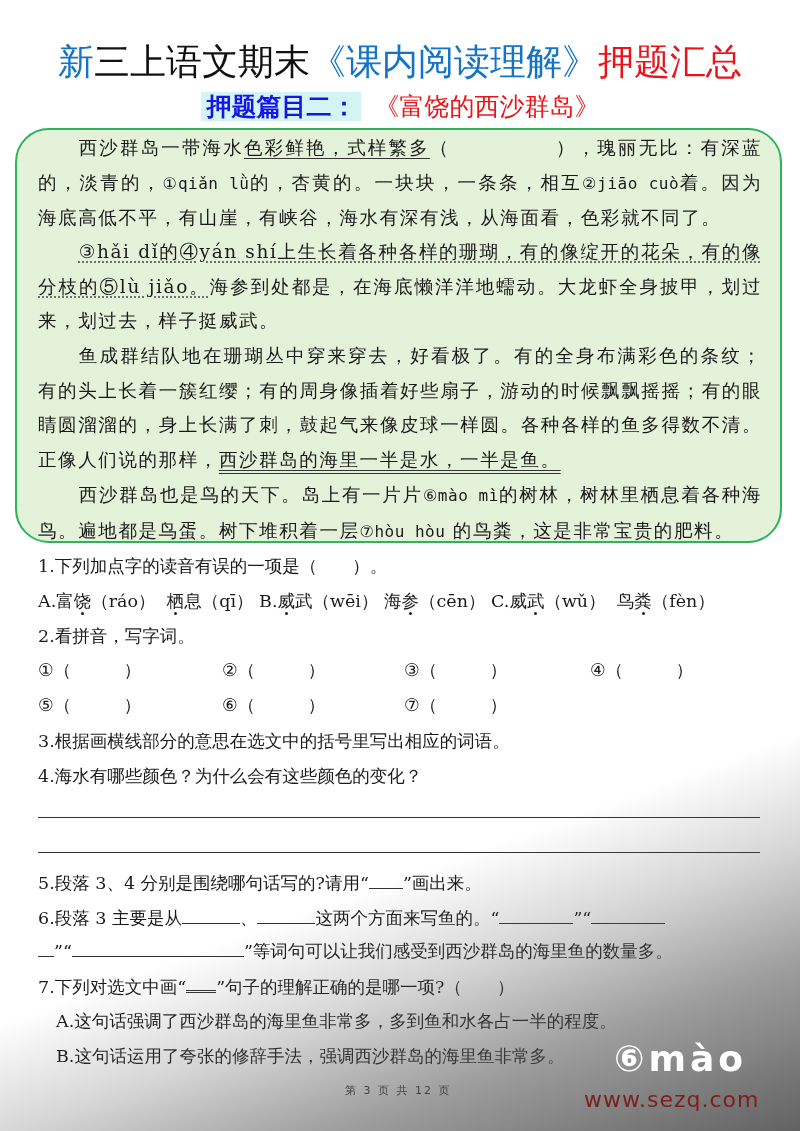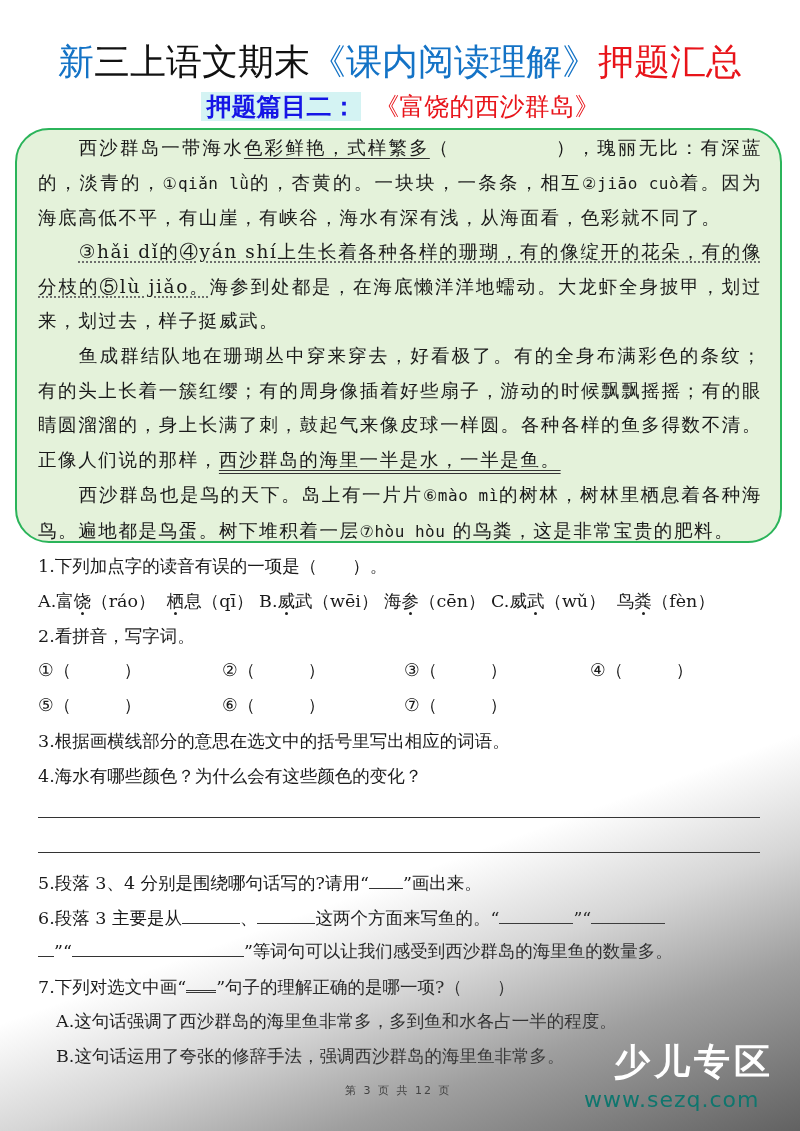--- a/index.html
+++ b/index.html
@@ -56,21 +56,21 @@
   .overlay {
     position: absolute; left: 0; top: 0; width: 800px; height: 1131px; pointer-events: none;
     background: linear-gradient(160deg, rgba(0,0,0,0) 0%, rgba(0,0,0,0) 72%, rgba(90,90,90,0.25) 80%, rgba(80,80,80,0.55) 88%, rgba(70,70,70,0.85) 100%);
   }
   .wm-cn {
     position: absolute; left: 614px; top: 1038px; font-family: "DejaVu Sans", "Liberation Sans", sans-serif;
     font-size: 36px; font-weight: bold; color: #ffffff; letter-spacing: 4px; white-space: nowrap;
   }
   .wm-url {
     position: absolute; left: 584px; top: 1087px; font-family: "DejaVu Sans", "Liberation Sans", sans-serif;
-    font-size: 22px; color: #0f766e; letter-spacing: 1px; white-space: nowrap;
+    font-size: 22px; color: #7f1d1d; letter-spacing: 1px; white-space: nowrap;
   }
   .footer {
     position: absolute; left: 345px; top: 1083px; font-size: 11px; color: #333; white-space: nowrap; letter-spacing: 2px;
     font-family: "DejaVu Sans", "Liberation Sans", sans-serif;
   }
 </style>
 </head>
 <body>
 
 <div class="title">
@@ -133,14 +133,14 @@
 
 <div class="q" style="top:972px;">
   <span>7.下列对选文中画“</span><span class="fill-dbl" style="width:30px;"></span><span>”句子的理解正确的是哪一项?（　　）</span>
 </div>
 <div class="q" style="top:1008px; left:56px;">A.这句话强调了西沙群岛的海里鱼非常多，多到鱼和水各占一半的程度。</div>
 <div class="q" style="top:1043px; left:56px;">B.这句话运用了夸张的修辞手法，强调西沙群岛的海里鱼非常多。</div>
 
 <div class="footer">第 3 页 共 12 页</div>
 
 <div class="overlay"></div>
-<div class="wm-cn">少儿专区</div>
+<div class="wm-cn">⑥mào</div>
 <div class="wm-url">www.sezq.com</div>
 
 </body></html>

